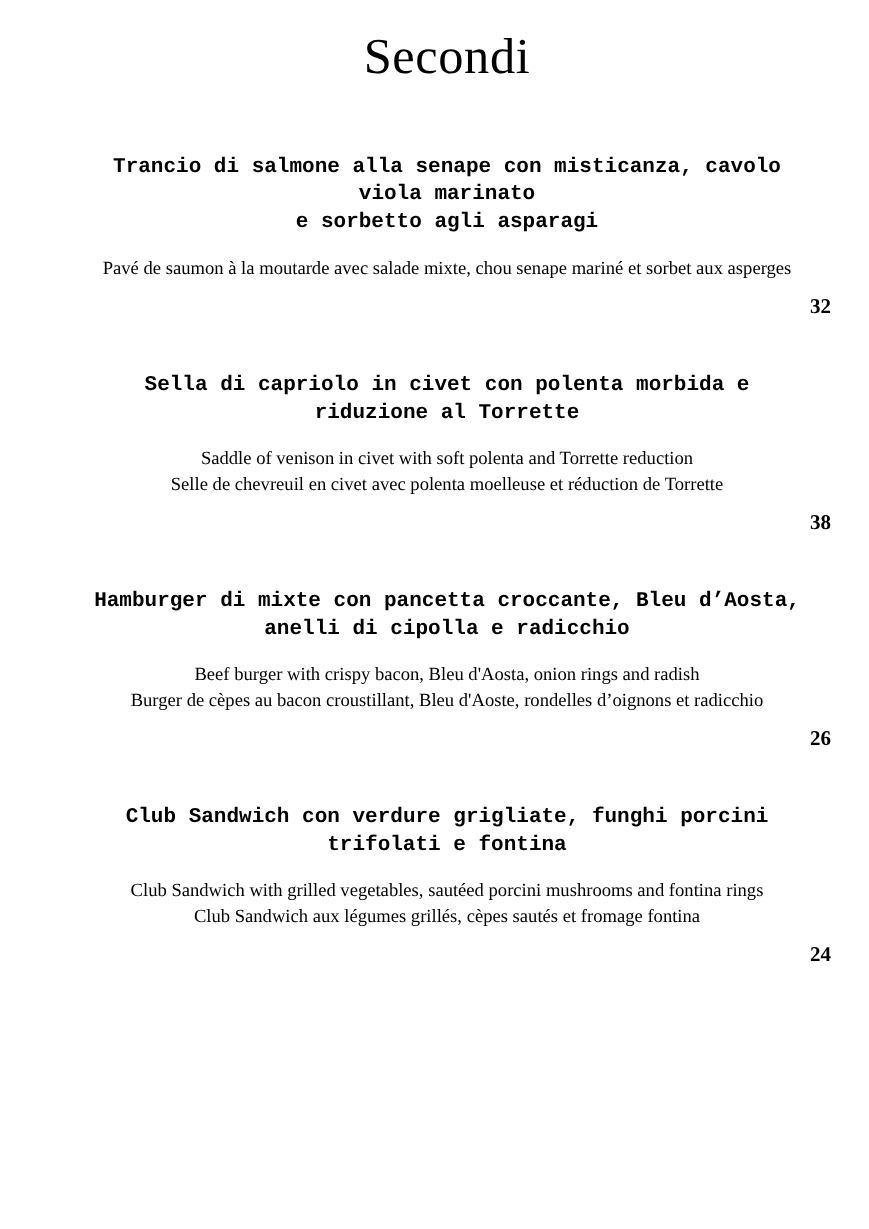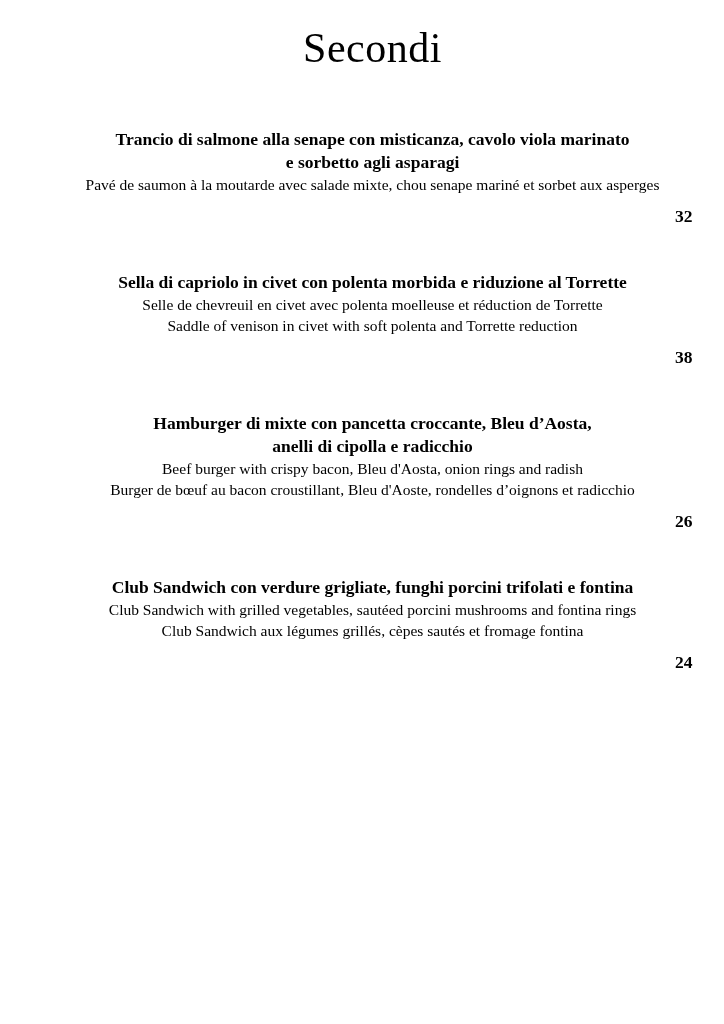--- a/index.html
+++ b/index.html
@@ -31,22 +31,23 @@
     margin: 0 0 54px 0;
     letter-spacing: 0.5px;
   }
   .dish {
     margin: 0 0 43px 0;
   }
   .dish-title {
     font-size: 17.5px;
     font-weight: 700;
     line-height: 23px;
-    margin: 0;
+    margin: 16px;
     white-space: pre-line;
+    font-family: Liberation Mono, monospace;
   }
   .dish-desc {
     font-size: 15.5px;
     font-weight: 400;
     line-height: 21px;
     margin: 0;
   }
   .dish-price {
     font-size: 17.5px;
     font-weight: 700;
@@ -65,30 +66,30 @@
 
     <section class="dish">
       <h2 class="dish-title">Trancio di salmone alla senape con misticanza, cavolo viola marinato
 e sorbetto agli asparagi</h2>
       <p class="dish-desc">Pavé de saumon à la moutarde avec salade mixte, chou senape mariné et sorbet aux asperges</p>
       <p class="dish-price">32</p>
     </section>
 
     <section class="dish">
       <h2 class="dish-title">Sella di capriolo in civet con polenta morbida e riduzione al Torrette</h2>
+      <p class="dish-desc">Saddle of venison in civet with soft polenta and Torrette reduction</p>
       <p class="dish-desc">Selle de chevreuil en civet avec polenta moelleuse et réduction de Torrette</p>
-      <p class="dish-desc">Saddle of venison in civet with soft polenta and Torrette reduction</p>
       <p class="dish-price">38</p>
     </section>
 
     <section class="dish">
       <h2 class="dish-title">Hamburger di mixte con pancetta croccante, Bleu d’Aosta,
 anelli di cipolla e radicchio</h2>
       <p class="dish-desc">Beef burger with crispy bacon, Bleu d'Aosta, onion rings and radish</p>
-      <p class="dish-desc">Burger de bœuf au bacon croustillant, Bleu d'Aoste, rondelles d’oignons et radicchio</p>
+      <p class="dish-desc">Burger de cèpes au bacon croustillant, Bleu d'Aoste, rondelles d’oignons et radicchio</p>
       <p class="dish-price">26</p>
     </section>
 
     <section class="dish">
       <h2 class="dish-title">Club Sandwich con verdure grigliate, funghi porcini trifolati e fontina</h2>
       <p class="dish-desc">Club Sandwich with grilled vegetables, sautéed porcini mushrooms and fontina rings</p>
       <p class="dish-desc">Club Sandwich aux légumes grillés, cèpes sautés et fromage fontina</p>
       <p class="dish-price">24</p>
     </section>
 

